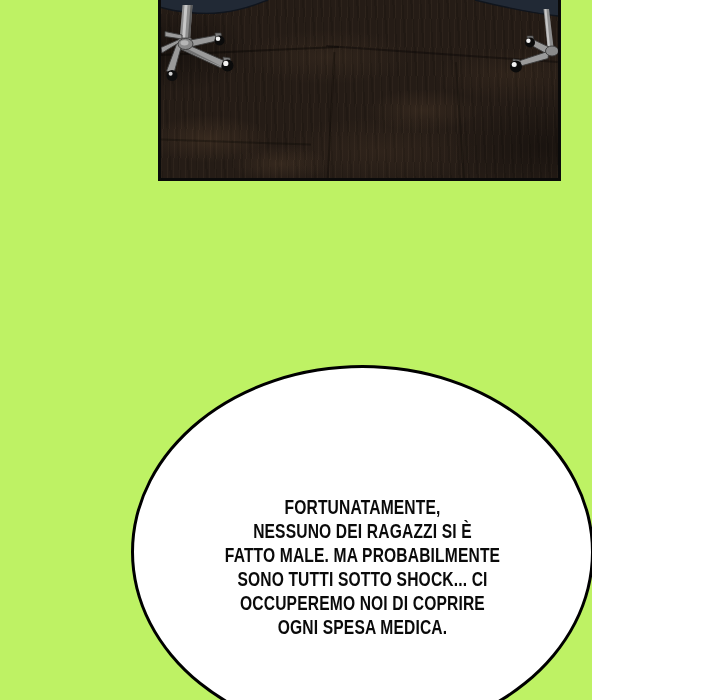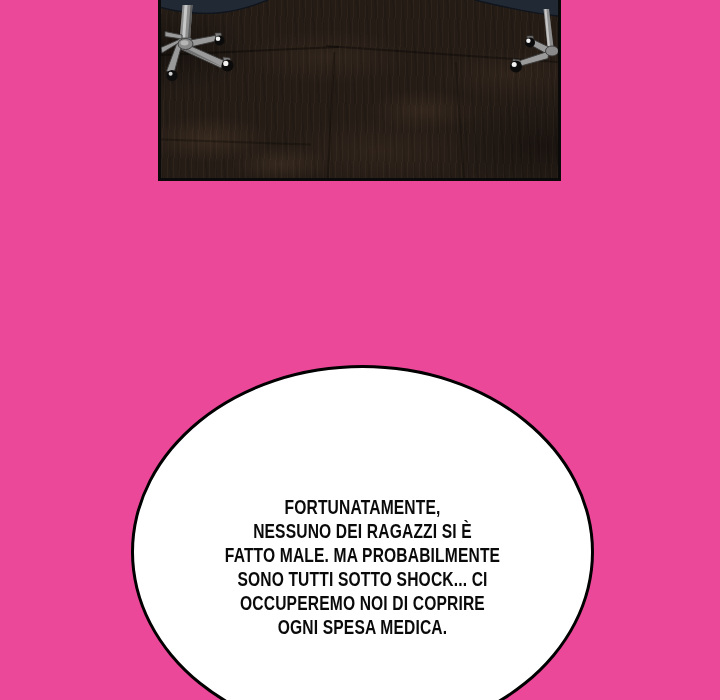--- a/index.html
+++ b/index.html
@@ -3,23 +3,23 @@
 <meta charset="utf-8">
 <style>
   html, body {
     margin: 0;
     padding: 0;
     background: #ffffff;
     font-family: "Liberation Sans", "DejaVu Sans", sans-serif;
   }
   .page {
     position: relative;
-    width: 720px;
+    width: 592px;
     height: 700px;
-    background: #ec4899;
+    background: #bef264;
     overflow: hidden;
   }
 
   
   .panel {
     position: absolute;
     left: 158px;
     top: 0;
     width: 403px;
     height: 181px;

